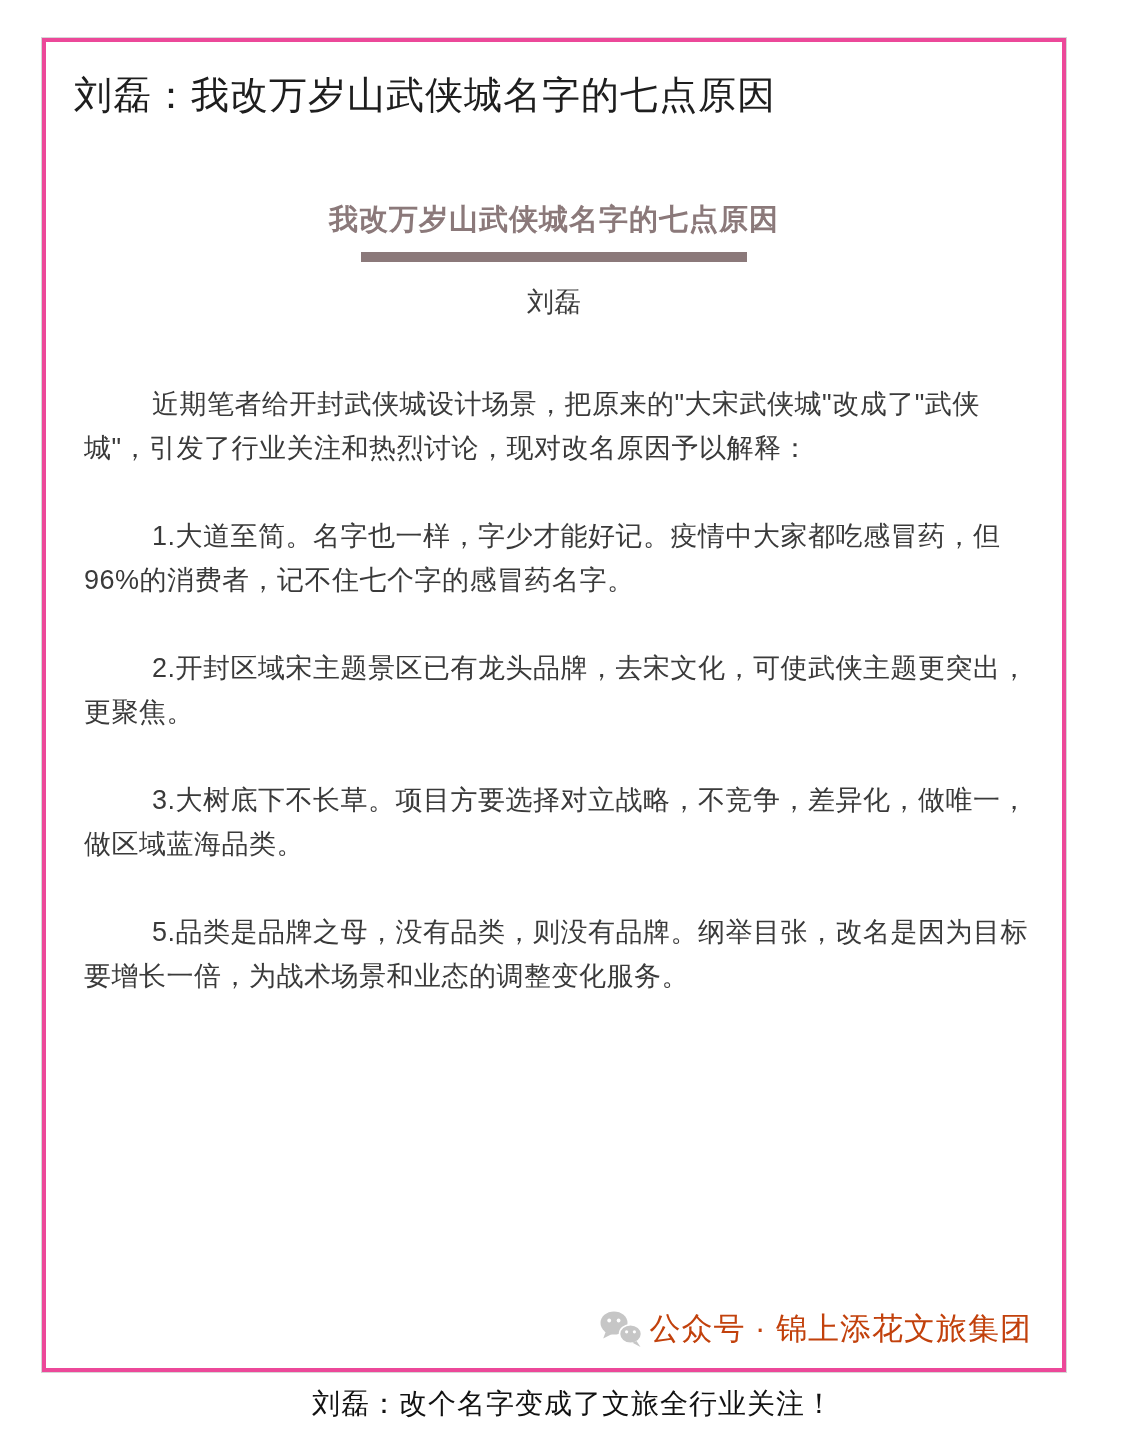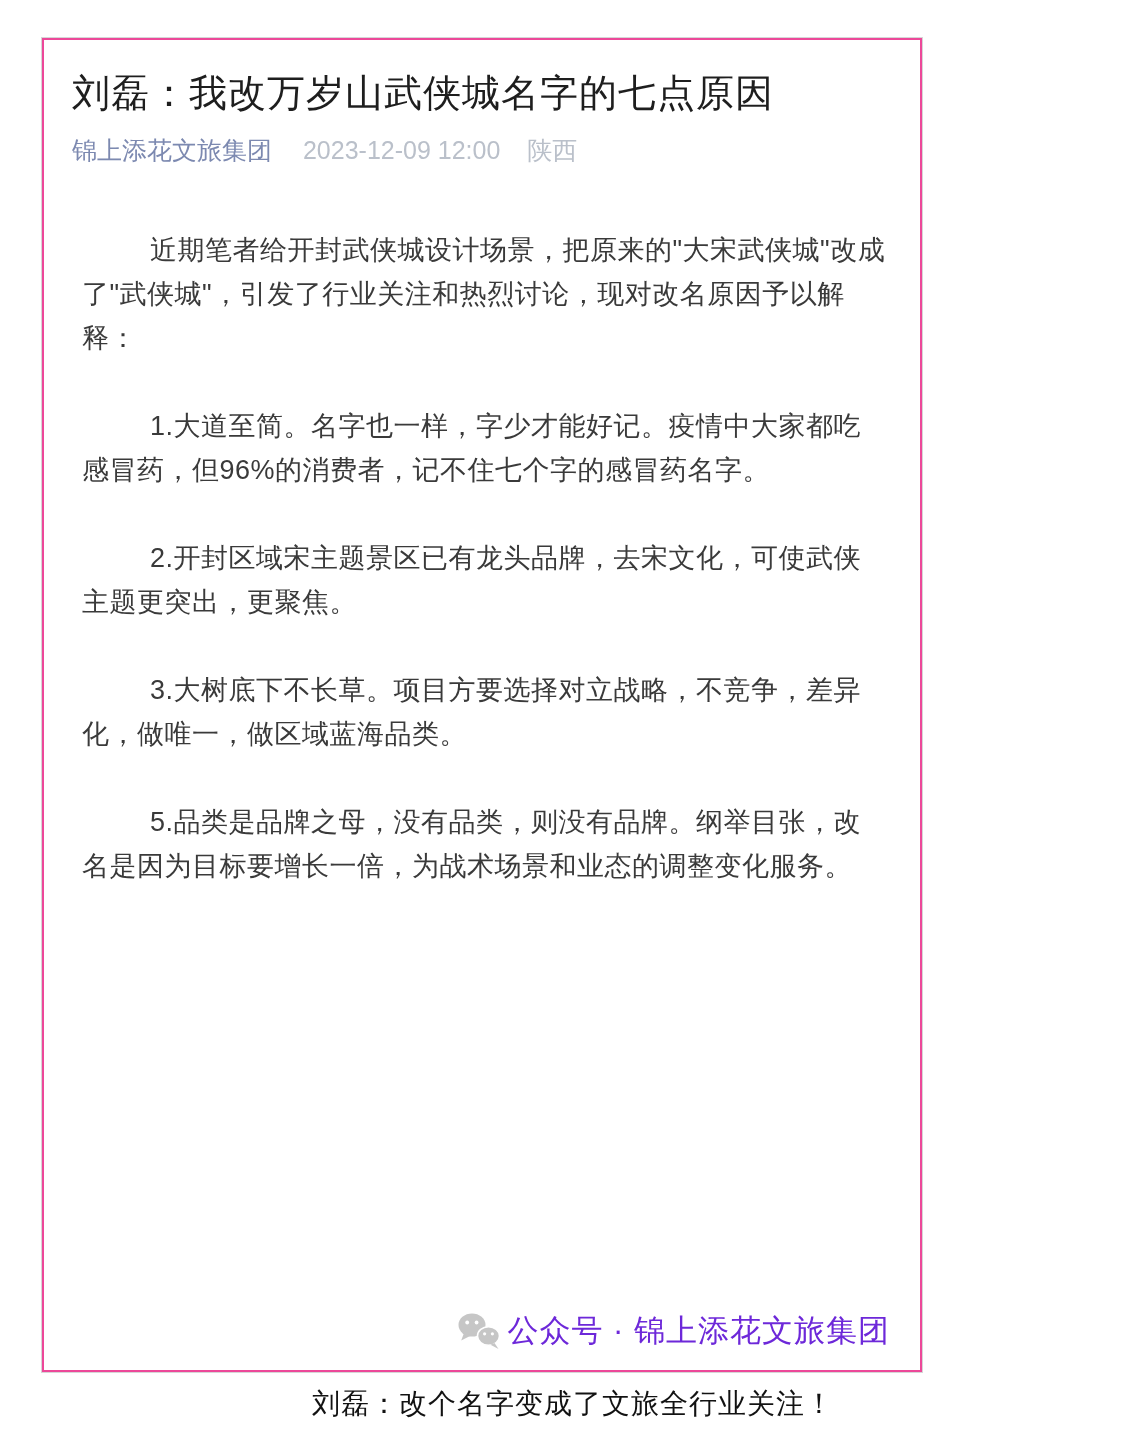--- a/index.html
+++ b/index.html
@@ -6,23 +6,23 @@
   html, body {
     margin: 0; padding: 0;
     width: 1146px; height: 1449px;
     background: #ffffff;
     font-family: "Liberation Sans", "DejaVu Sans", sans-serif;
     position: relative;
   }
   .frame {
     position: absolute;
     left: 42px; top: 38px;
-    width: 880px; height: 1334px;
+    width: 1024px; height: 1334px;
     background: #ffffff;
-    border: 2px solid #ec4899;
+    border: 4px solid #ec4899;
     outline: 1px solid #d6d6d6;
   }
   .title {
     margin: 30px 28px 0 28px;
     font-size: 38px;
     line-height: 1.25;
     font-weight: 400;
     color: #1e1e1e;
     letter-spacing: 1px;
   }
@@ -67,21 +67,21 @@
     color: #3a3a3a;
     text-indent: 68px;
     letter-spacing: 0.5px;
   }
   .watermark {
     position: absolute;
     right: 30px; bottom: 18px;
     display: flex;
     align-items: center;
     gap: 4px;
-    color: #6d28d9;
+    color: #c2410c;
     font-size: 31px;
     letter-spacing: 1px;
     white-space: nowrap;
     background: #ffffff;
     justify-content: space-between;
   }
   .watermark svg { display: block; }
   .caption {
     position: absolute;
     left: 0; top: 1385px;
@@ -92,26 +92,26 @@
     letter-spacing: 1px;
   }
 </style>
 </head>
 <body>
 
 <div class="frame">
 
   <h1 class="title">刘磊：我改万岁山武侠城名字的七点原因</h1>
 
-  <div class="byline">
-    <a class="account">锦上添花文旅集团</a>
-    <span class="meta date">2023-12-09 12:00</span>
-    <span class="meta loc">陕西</span>
+
+  <div class="inner-heading">
+    <h2>我改万岁山武侠城名字的七点原因</h2>
+    <div class="heading-bar"></div>
+    <div class="author">刘磊</div>
   </div>
-
 
   <div class="body-text">
 
       <p>近期笔者给开封武侠城设计场景，把原来的"大宋武侠城"改成了"武侠城"，引发了行业关注和热烈讨论，现对改名原因予以解释：</p>
 
       <p>1.大道至简。名字也一样，字少才能好记。疫情中大家都吃感冒药，但96%的消费者，记不住七个字的感冒药名字。</p>
 
       <p>2.开封区域宋主题景区已有龙头品牌，去宋文化，可使武侠主题更突出，更聚焦。</p>
 
       <p>3.大树底下不长草。项目方要选择对立战略，不竞争，差异化，做唯一，做区域蓝海品类。</p>

